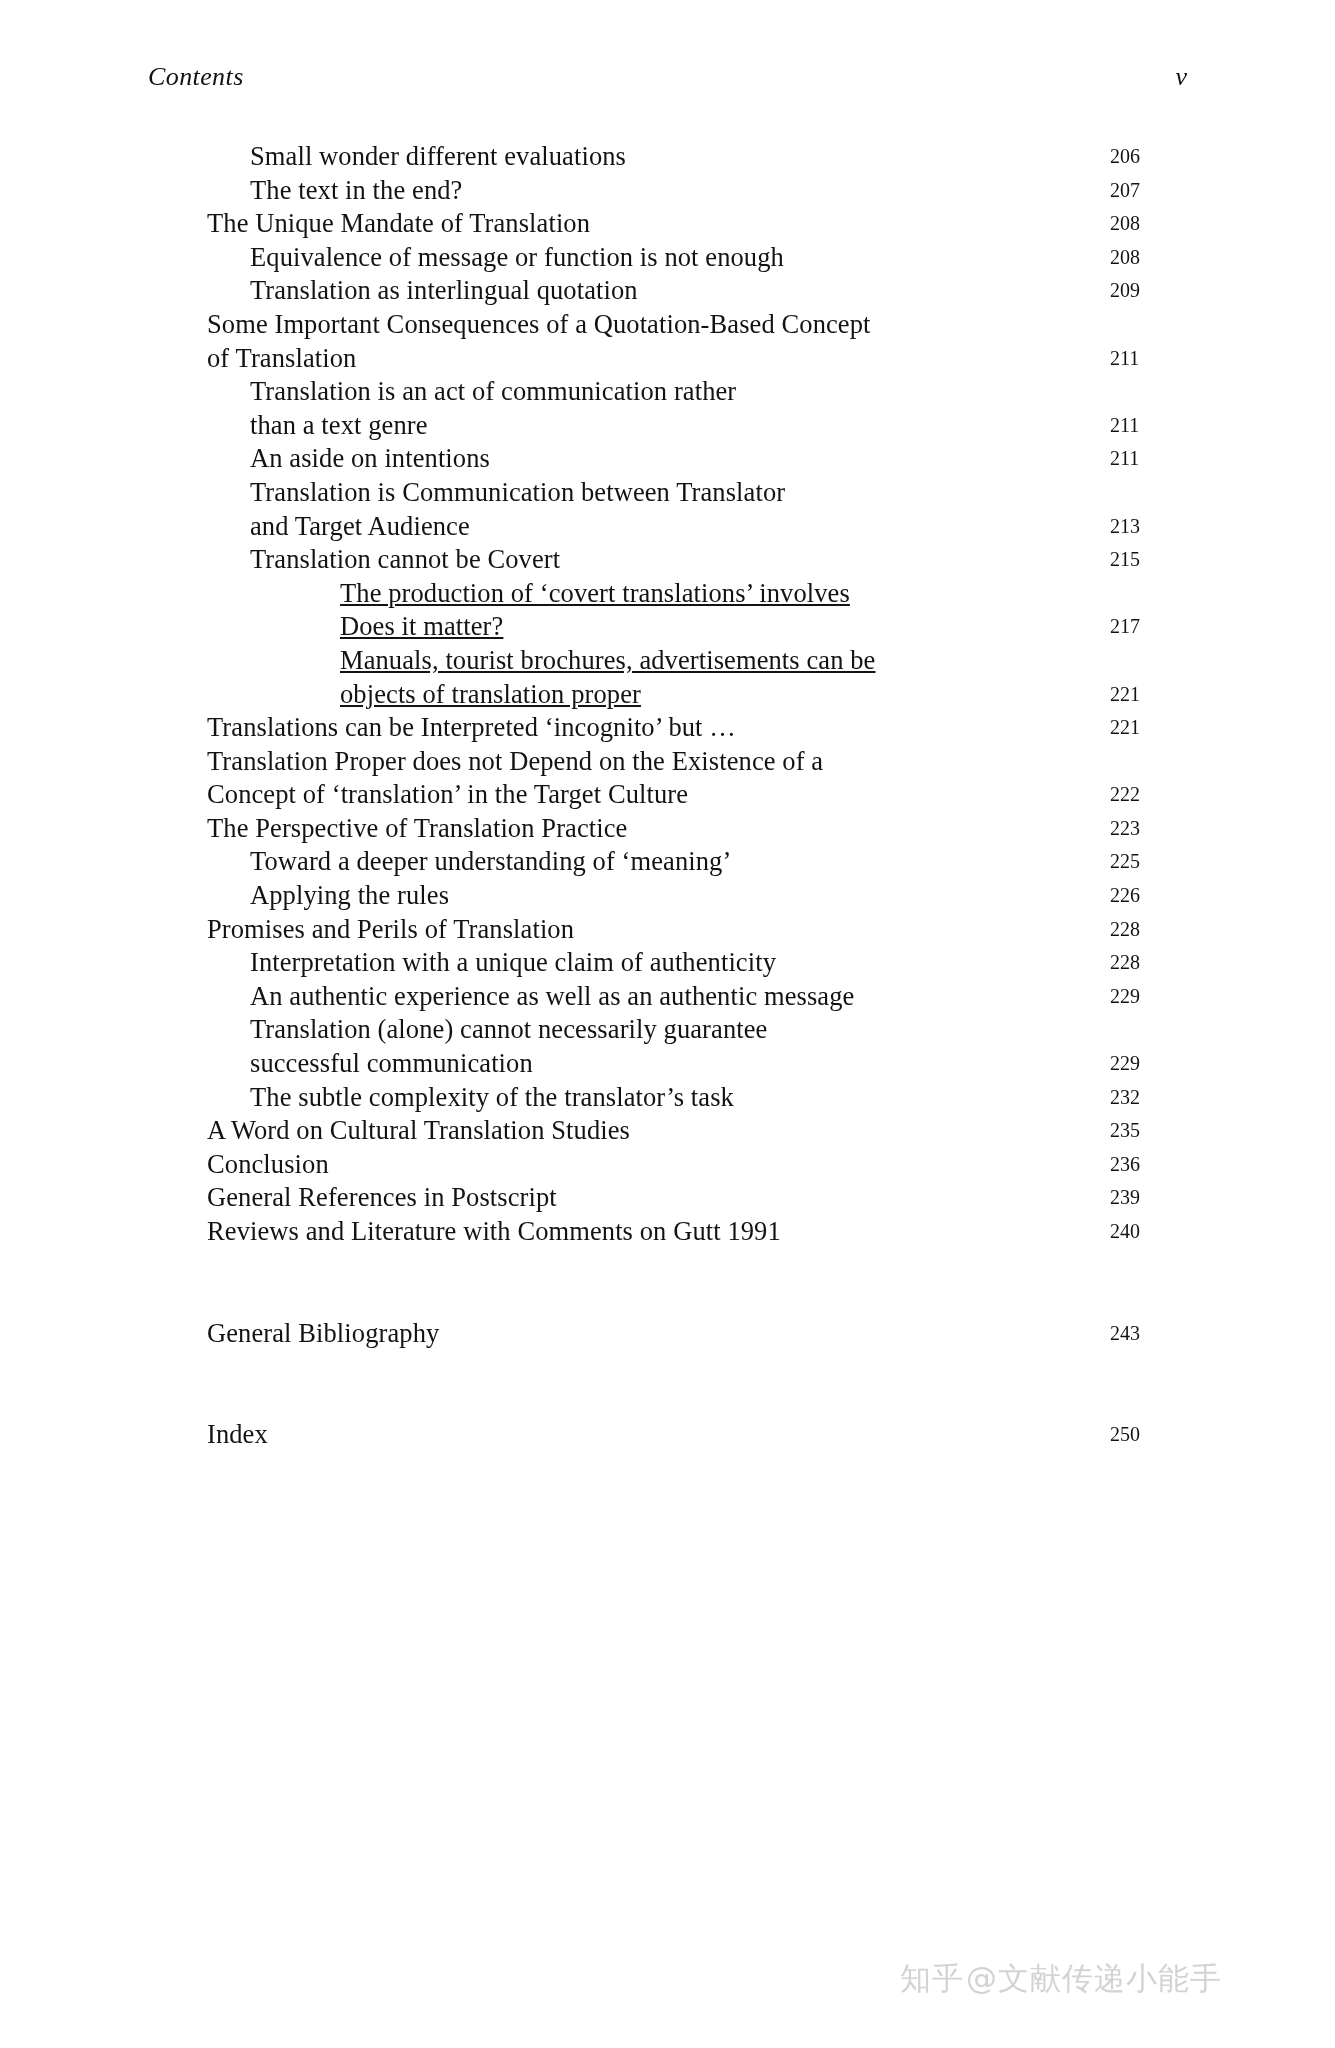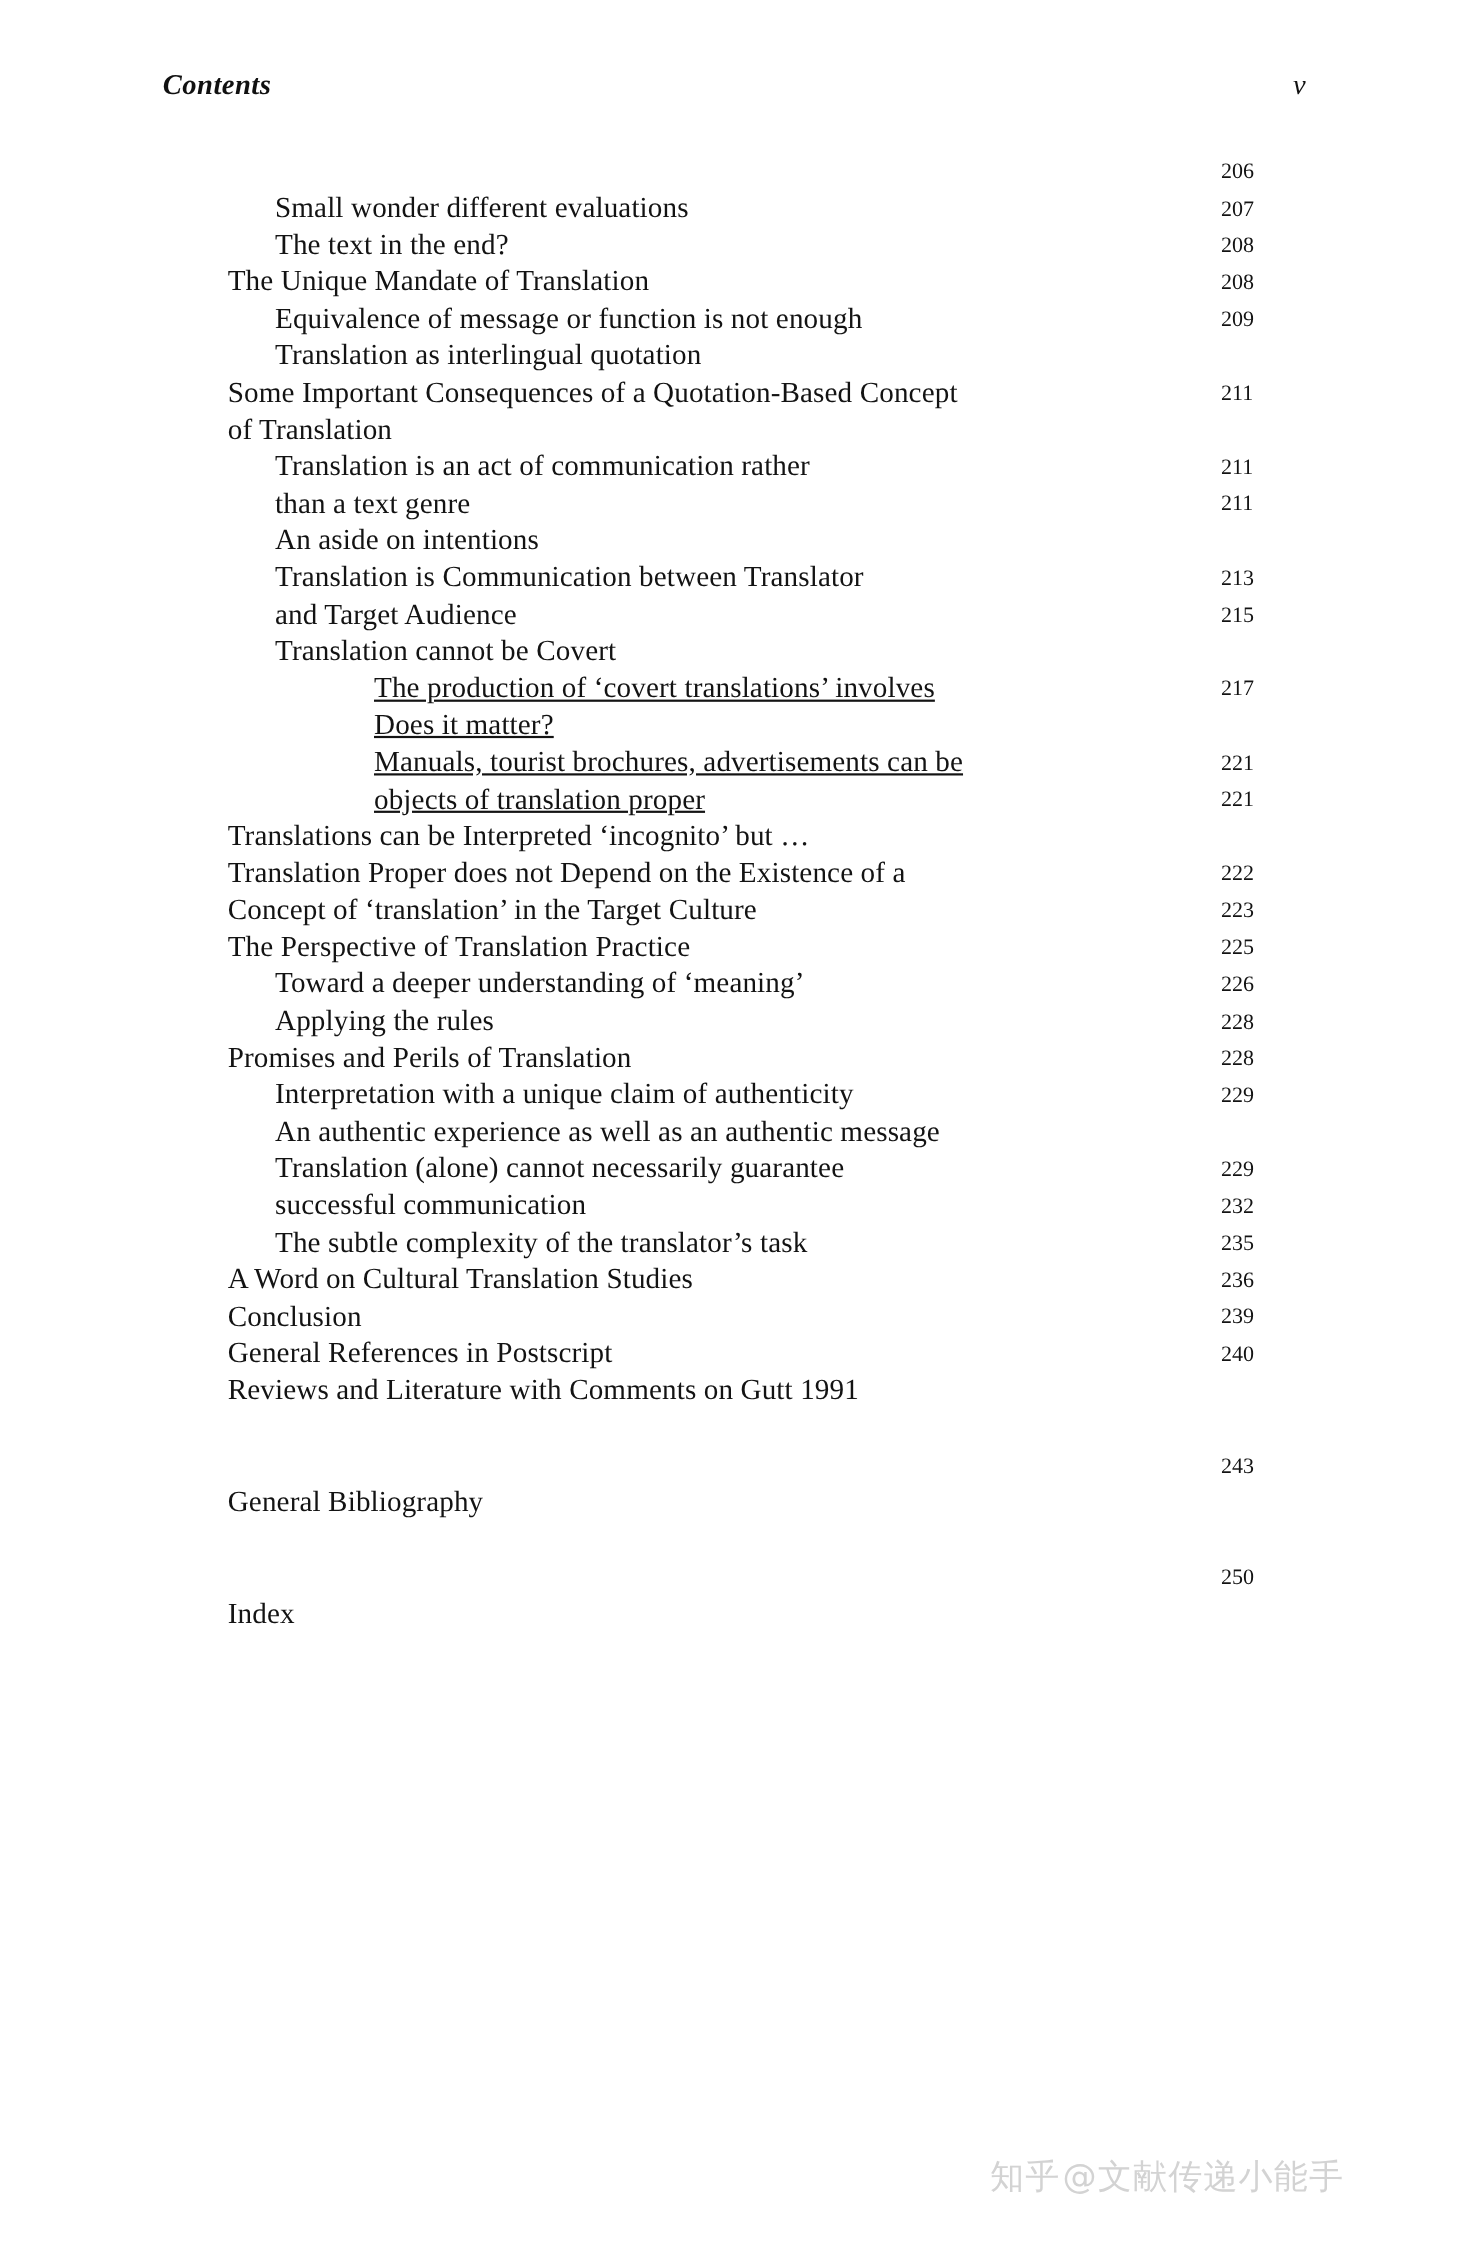--- a/index.html
+++ b/index.html
@@ -28,21 +28,20 @@
     height: 40px;
   }
   .running-head .rh-title {
     position: absolute;
     left: 0;
     top: 0;
     font-style: italic;
     font-size: 26px;
     letter-spacing: 0.4px;
     color: #111111;
-    font-weight: bold;
   }
   .running-head .rh-folio {
     position: absolute;
     right: 0;
     top: 0;
     font-style: italic;
     font-size: 26px;
     color: #111111;
   }
 
@@ -58,21 +57,20 @@
     height: 33.6px;
     line-height: 33.6px;
     white-space: nowrap;
   }
   .toc-line .label {
     position: absolute;
     top: 0;
     font-size: 26.5px;
     letter-spacing: 0.1px;
     color: #131313;
-    margin-top: 32px;
   }
   .toc-line .folio {
     position: absolute;
     top: 0;
     left: 1110px;
     font-size: 20px;
     color: #131313;
   }
 
   

